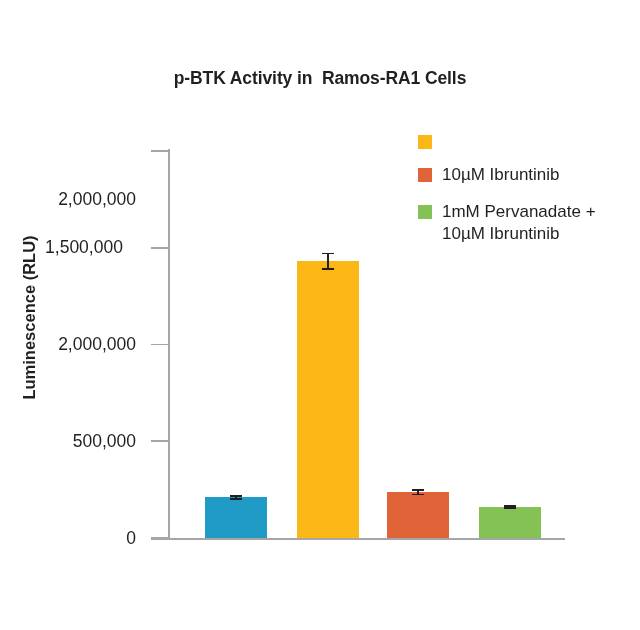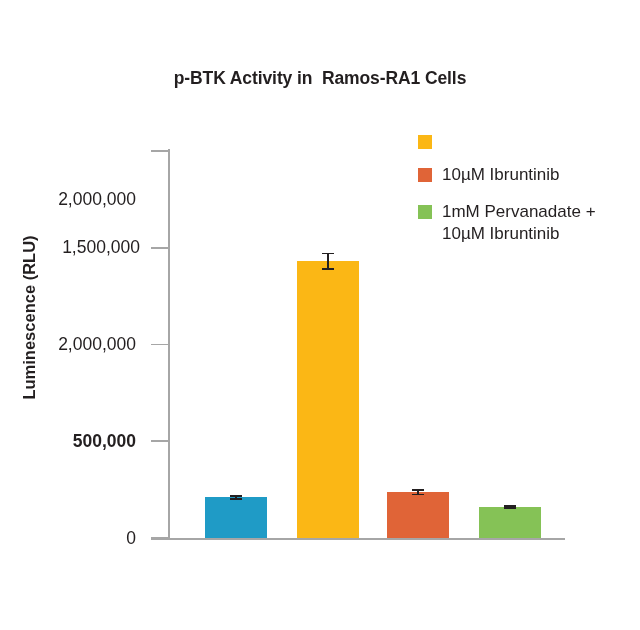--- a/index.html
+++ b/index.html
@@ -158,28 +158,28 @@
   <div id="y-axis-line"></div>
   <div id="x-axis-line"></div>
 
   <div id="y-ticks">
       <div class="y-tick-mark" style="top: 537.2px;"></div>
       <div class="y-tick-label-wrap" style="position: absolute; left: 0px; top: 527px; width: 142px; height: 22px; display: flex; align-items: center; justify-content: flex-end;">
         <span style="font-size: 17.5px; color: rgb(35, 31, 32); white-space: nowrap; padding-right: 6px;">0</span>
       </div>
       <div class="y-tick-mark" style="top: 440.45px;"></div>
       <div class="y-tick-label-wrap" style="position: absolute; left: 0px; top: 430.25px; width: 142px; height: 22px; display: flex; align-items: center; justify-content: flex-end;">
-        <span style="font-size: 17.5px; color: rgb(35, 31, 32); white-space: nowrap; padding-right: 6px; font-weight: bold;">500,000</span>
+        <span style="font-size: 17.5px; color: rgb(35, 31, 32); white-space: nowrap; padding-right: 6px;">500,000</span>
       </div>
       <div class="y-tick-mark" style="top: 343.7px;"></div>
       <div class="y-tick-label-wrap" style="position: absolute; left: 0px; top: 333.5px; width: 142px; height: 22px; display: flex; align-items: center; justify-content: flex-end;">
         <span style="font-size: 17.5px; color: rgb(35, 31, 32); white-space: nowrap; padding-right: 6px;">2,000,000</span>
       </div>
       <div class="y-tick-mark" style="top: 246.95px;"></div>
-      <div class="y-tick-label-wrap" style="position: absolute; left: 4px; top: 236.75px; width: 142px; height: 22px; display: flex; align-items: center; justify-content: flex-end;">
+      <div class="y-tick-label-wrap" style="position: absolute; left: 16px; top: 236.75px; width: 142px; height: 22px; display: flex; align-items: center; justify-content: center;">
         <span style="font-size: 17.5px; color: rgb(35, 31, 32); white-space: nowrap; padding-right: 6px;">1,500,000</span>
       </div>
       <div class="y-tick-mark" style="top: 150.2px;"></div>
       <div class="y-tick-label-wrap" style="position: absolute; left: 0px; top: 140px; width: 142px; height: 22px; display: flex; align-items: center; justify-content: flex-end; margin-top: 48px;">
         <span style="font-size: 17.5px; color: rgb(35, 31, 32); white-space: nowrap; padding-right: 6px;">2,000,000</span>
       </div>
     </div>
 
   <div id="plot-area">
       <div class="bar" title="No treatment: 210,000" style="left: 37px; width: 62px; height: 40.635px; background: rgb(31, 155, 198);"></div>

